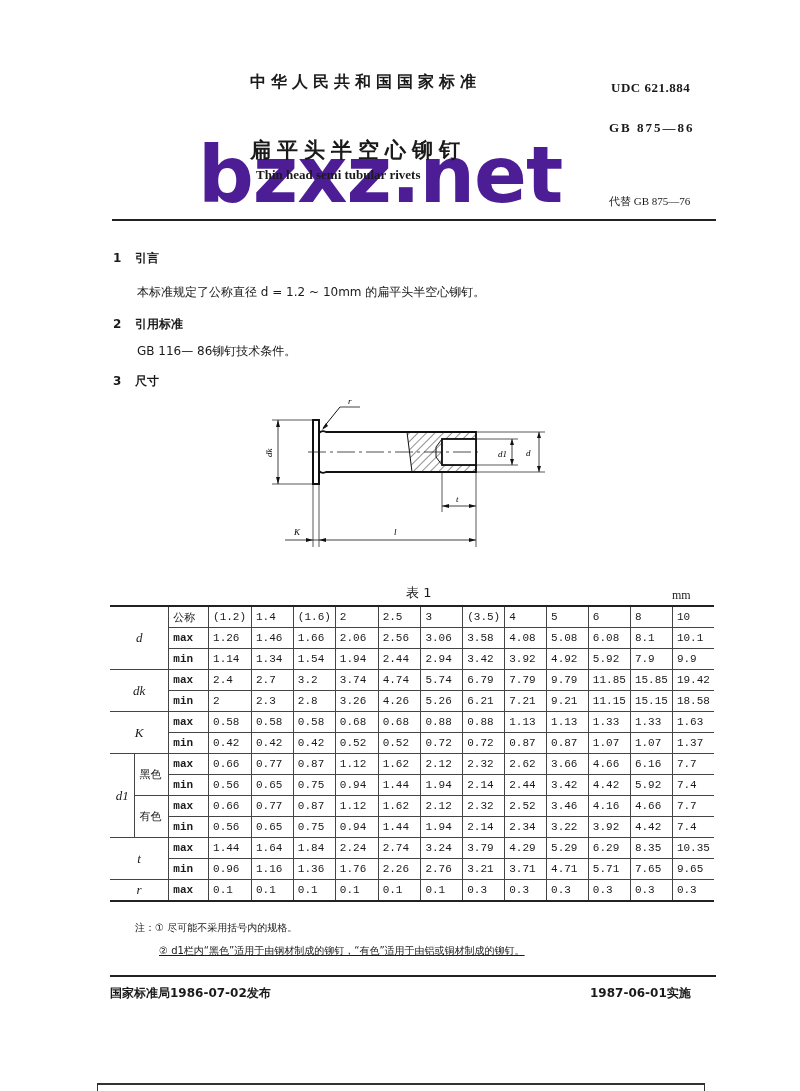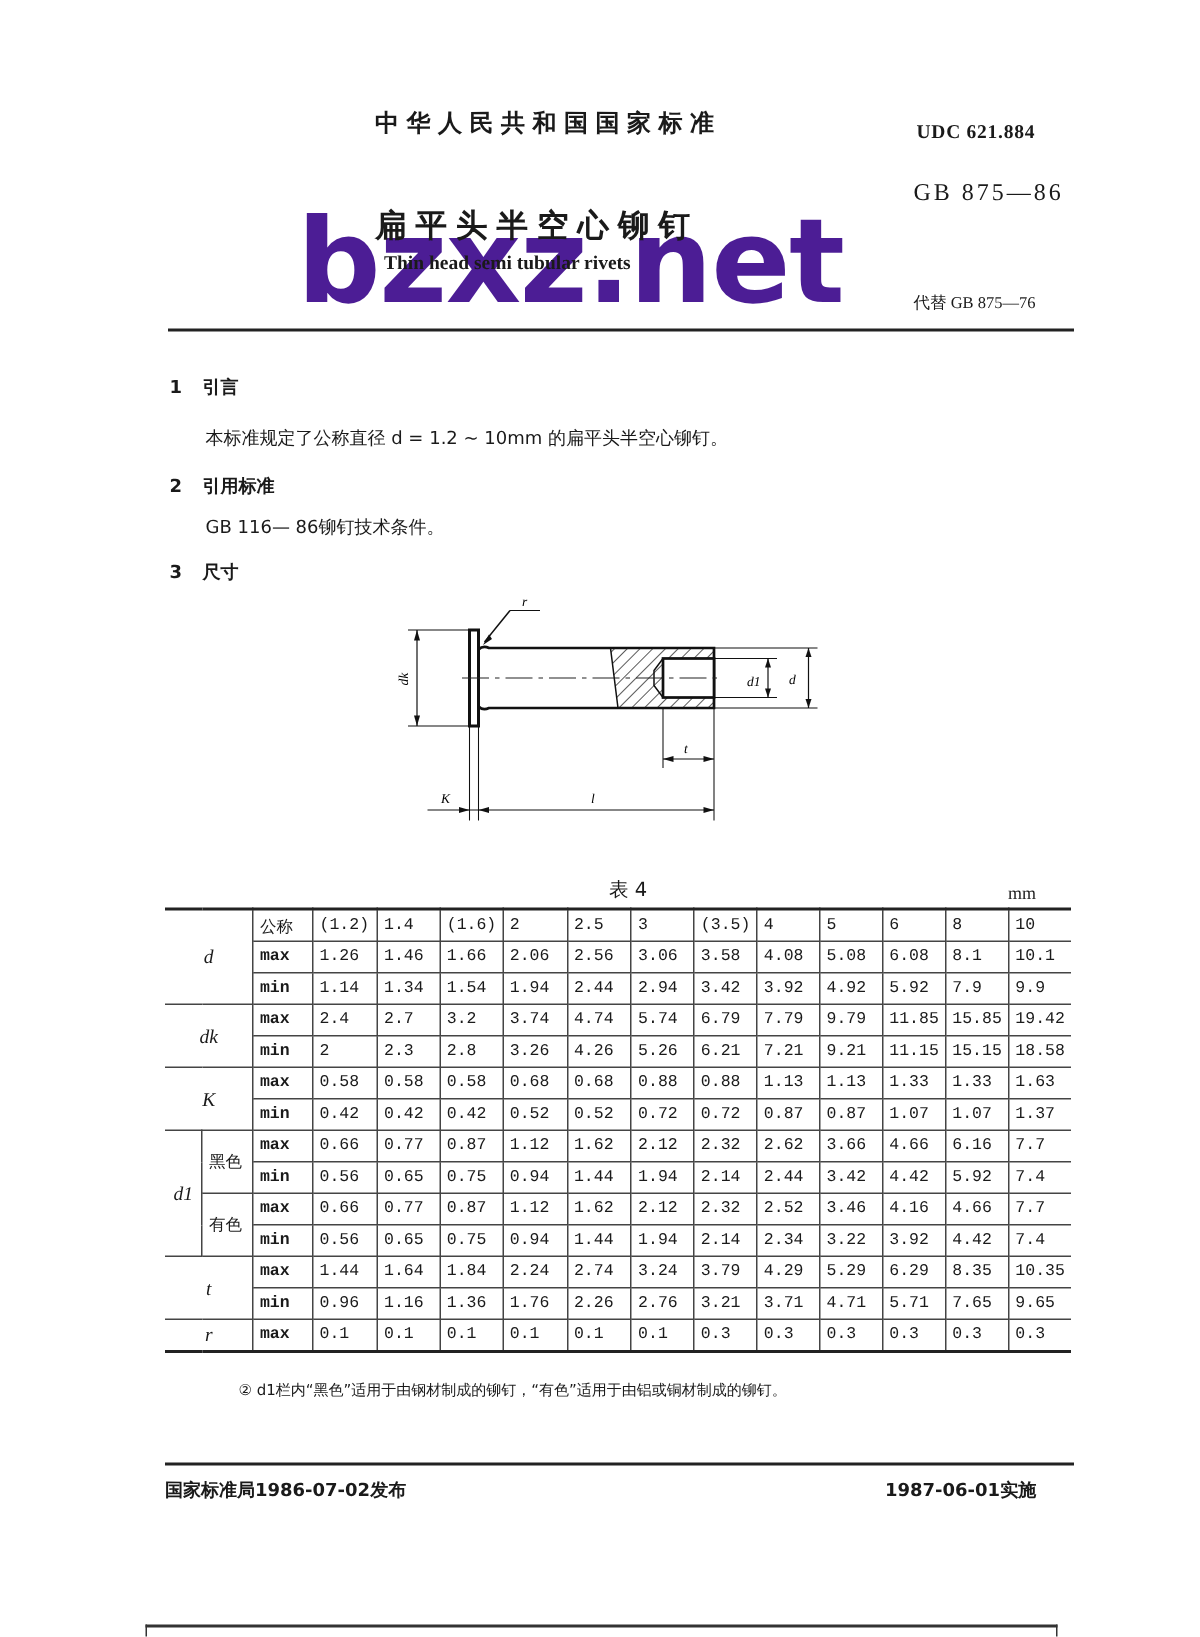--- a/index.html
+++ b/index.html
@@ -3,21 +3,21 @@
   <meta charset="utf-8">
   <style>
     html, body { margin: 0; padding: 0; background: #ffffff; }
     body {
       width: 800px; height: 1091px; position: relative; overflow: hidden;
       font-family: "DejaVu Serif", "Liberation Serif", serif; color: #1a1a1a;
     }
     .abs { position: absolute; }
     .header-cn { left: 250px; top: 72px; font-size: 16px; font-weight: bold; letter-spacing: 5px; font-family: "DejaVu Sans", sans-serif; }
     .udc { left: 611px; top: 80px; font-size: 13px; font-weight: bold; letter-spacing: 0.5px; font-family: "Liberation Serif", serif; }
-    .gb { left: 609px; top: 120px; font-size: 16px; font-weight: normal; letter-spacing: 2px; font-family: "Liberation Serif", serif; }
+    .gb { left: 609px; top: 120px; font-size: 13px; font-weight: bold; letter-spacing: 2px; font-family: "Liberation Serif", serif; }
     .replace { left: 609px; top: 162px; font-size: 11px; font-family: "Liberation Serif", serif; margin-top: 32px; }
     .title-cn { left: 250px; top: 136px; font-size: 21px; font-weight: bold; letter-spacing: 6px; font-family: "DejaVu Sans", sans-serif; }
     .title-en { left: 256px; top: 167px; font-size: 13px; font-weight: bold; font-family: "Liberation Serif", serif; z-index: 2; }
     .watermark {
       left: 198px; top: 130px; font-size: 78px; font-weight: bold; color: #4c1d95;
       font-family: "DejaVu Sans", sans-serif; letter-spacing: -1px; z-index: 1;
     }
     .rule-top { left: 112px; top: 219px; width: 604px; height: 2px; background: #222; }
     .sec { font-size: 12px; font-weight: bold; font-family: "DejaVu Sans", sans-serif; }
     .sec .num { display: inline-block; width: 22px; }
@@ -126,21 +126,21 @@
   <line x1="53" y1="89" x2="53" y2="152" stroke="#111" stroke-width="0.7"></line>
   <line x1="59" y1="89" x2="59" y2="152" stroke="#111" stroke-width="0.7"></line>
   <line x1="25" y1="145" x2="216" y2="145" stroke="#111" stroke-width="0.8"></line>
   <polygon points="53,145 46,143 46,147" fill="#111"></polygon>
     <polygon points="59,145 66,143 66,147" fill="#111"></polygon>
   <polygon points="216,145 209,143 209,147" fill="#111"></polygon>
   <text x="34" y="140" font-size="9" font-style="italic" font-family="Liberation Serif, serif">K</text>
   <text x="134" y="140" font-size="9" font-style="italic" font-family="Liberation Serif, serif">l</text>
 </svg>
 
-<div class="abs tbl-caption">表 4</div>
+<div class="abs tbl-caption">表 1</div>
 <div class="abs tbl-unit">mm</div>
 
 <table class="spec">
   <colgroup>
     <col style="width:25px">
       <col style="width:34px">
       <col style="width:40px">
     <col style="width:43px">
       <col style="width:42px">
       <col style="width:42px">
@@ -377,19 +377,20 @@
         <td>0.3</td>
         <td>0.3</td>
         <td>0.3</td>
         <td>0.3</td>
         <td>0.3</td>
     </tr>
   </tbody>
 </table>
 
 <div class="abs notes">
-  <div style="padding-left:24px;">② d1栏内“黑色”适用于由钢材制成的铆钉，“有色”适用于由铝或铜材制成的铆钉。</div>
+  <div><span>注：</span><span>① 尽可能不采用括号内的规格。</span></div>
+  <div style="padding-left:24px;text-decoration:underline;">② d1栏内“黑色”适用于由钢材制成的铆钉，“有色”适用于由铝或铜材制成的铆钉。</div>
 </div>
 
 <div class="abs rule-bottom"></div>
 <div class="abs issued">国家标准局1986-07-02发布</div>
 <div class="abs effective">1987-06-01实施</div>
 <div class="abs next-frame"></div>
 
 </body></html>

